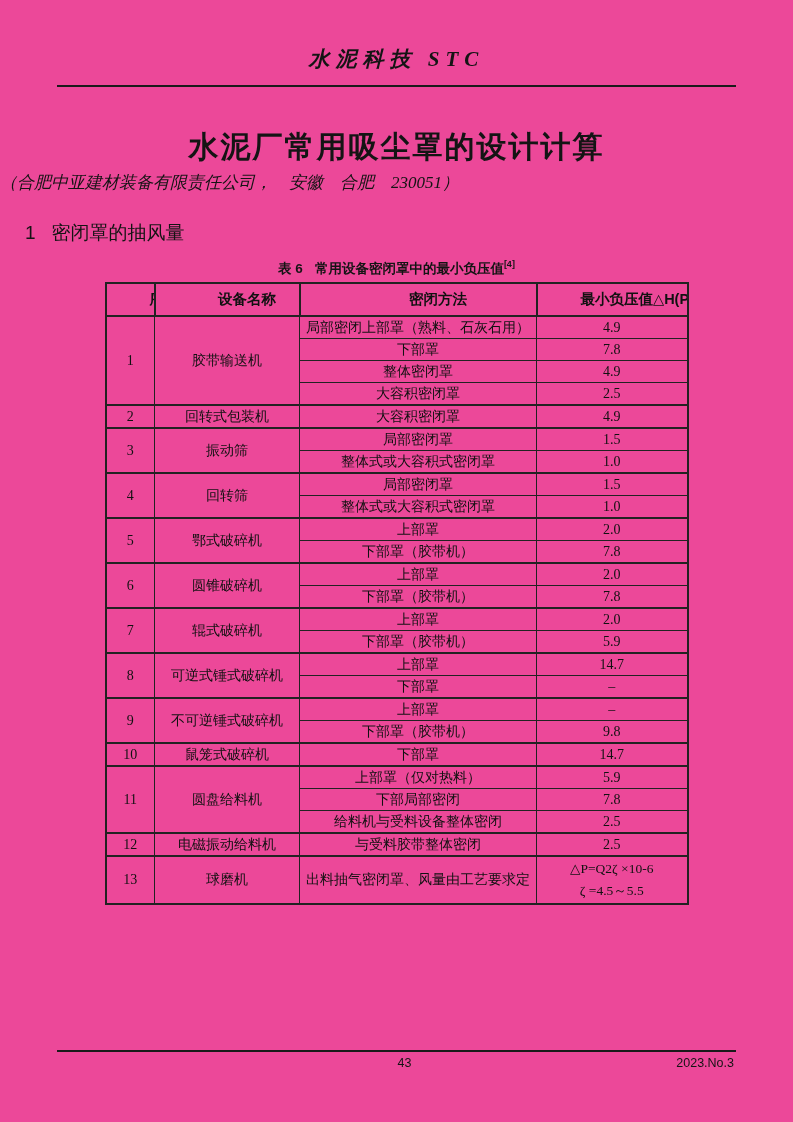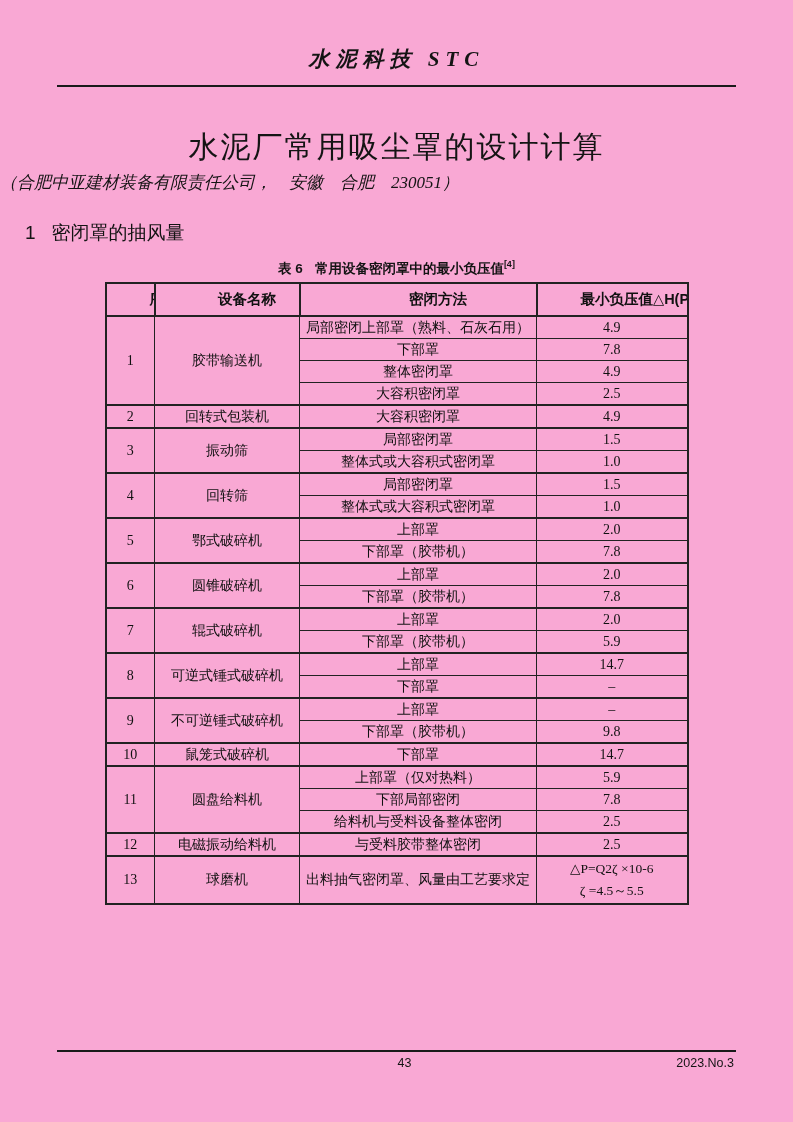--- a/index.html
+++ b/index.html
@@ -3,21 +3,21 @@
 <meta charset="utf-8">
 <style>
   * { margin: 0; padding: 0; box-sizing: border-box; }
   html, body { background: #e8e8e8; }
   body { font-family: "Liberation Serif", "DejaVu Serif", serif; color: #141414; }
   .page {
     position: relative;
     width: 793px;
     height: 1122px;
     margin: 0 auto;
-    background: #f9a8d4;
+    background: #ec4899;
     overflow: hidden;
   }
   
   .journal-header {
     margin-top: 46px;
     text-align: center;
     font-size: 21px;
     line-height: 26px;
     font-style: italic;
     font-weight: bold;
@@ -25,21 +25,21 @@
   }
   .header-rule {
     margin: 13px 57px 0 57px;
     border-top: 2.5px solid #1a1a1a;
   }
   
   .title {
     margin-top: 42px;
     text-align: center;
     font-family: "Liberation Sans", "DejaVu Sans", sans-serif;
-    font-weight: normal;
+    font-weight: bold;
     font-size: 30px;
     line-height: 36px;
     letter-spacing: 2px;
   }
   .author {
     margin-top: 24px;
     text-align: center;
     font-size: 17px;
     line-height: 22px;
     font-style: italic;

